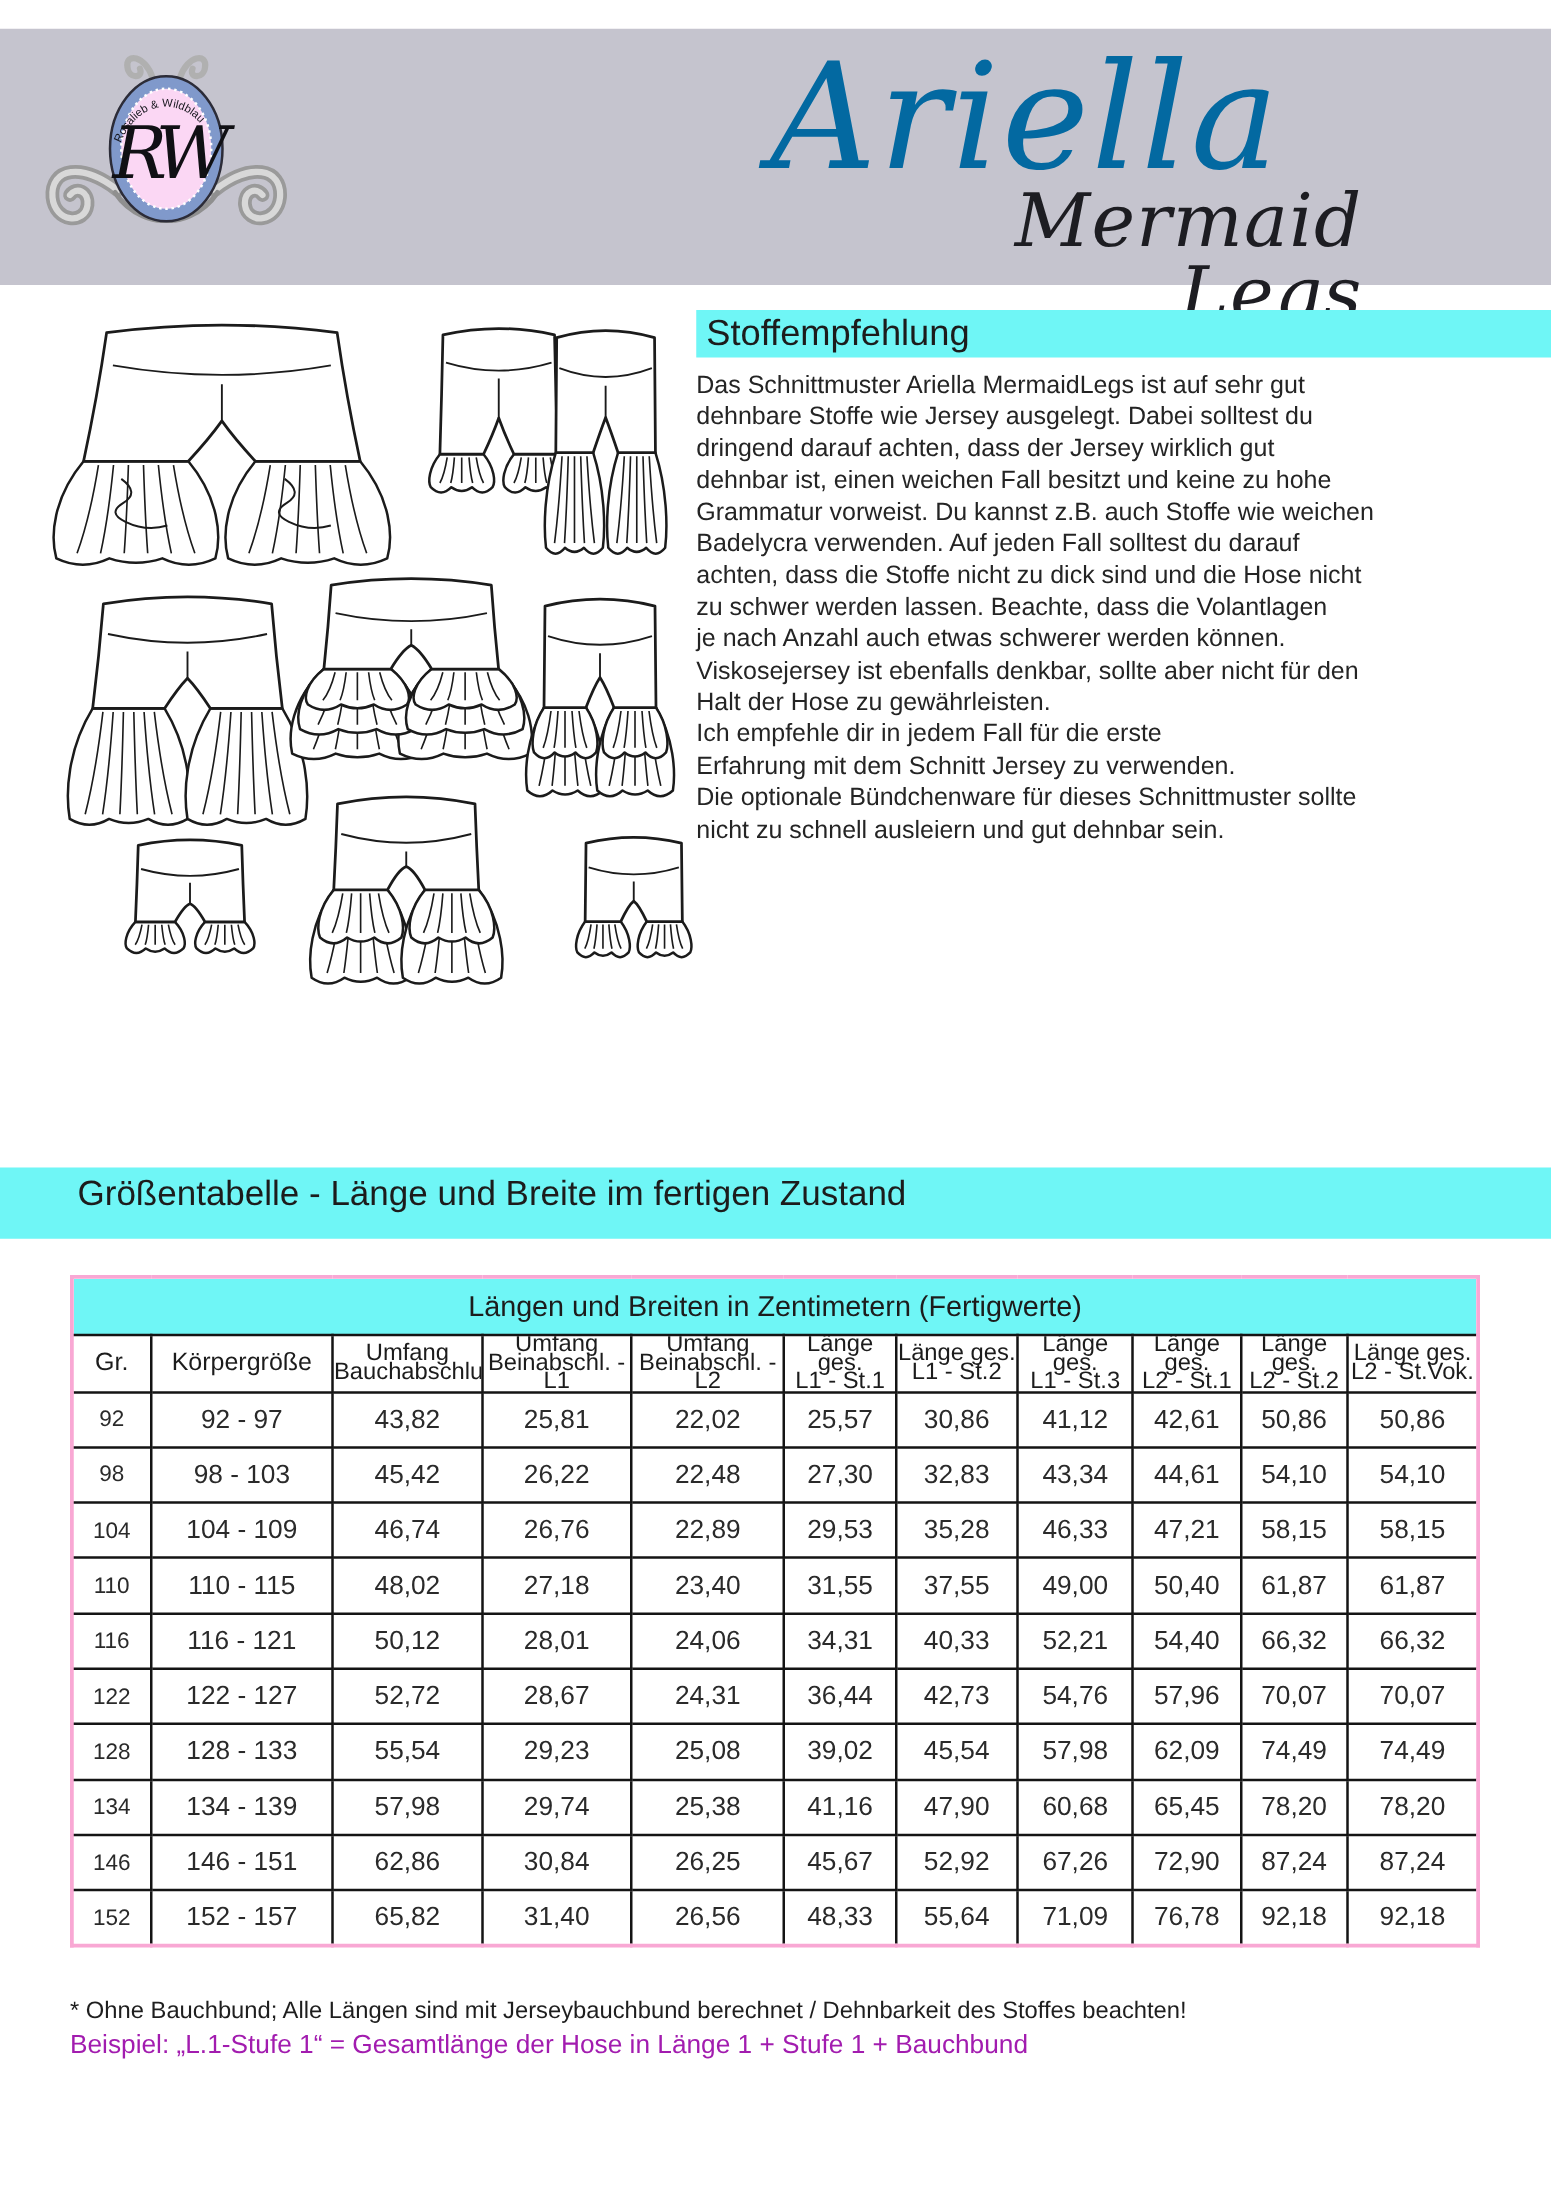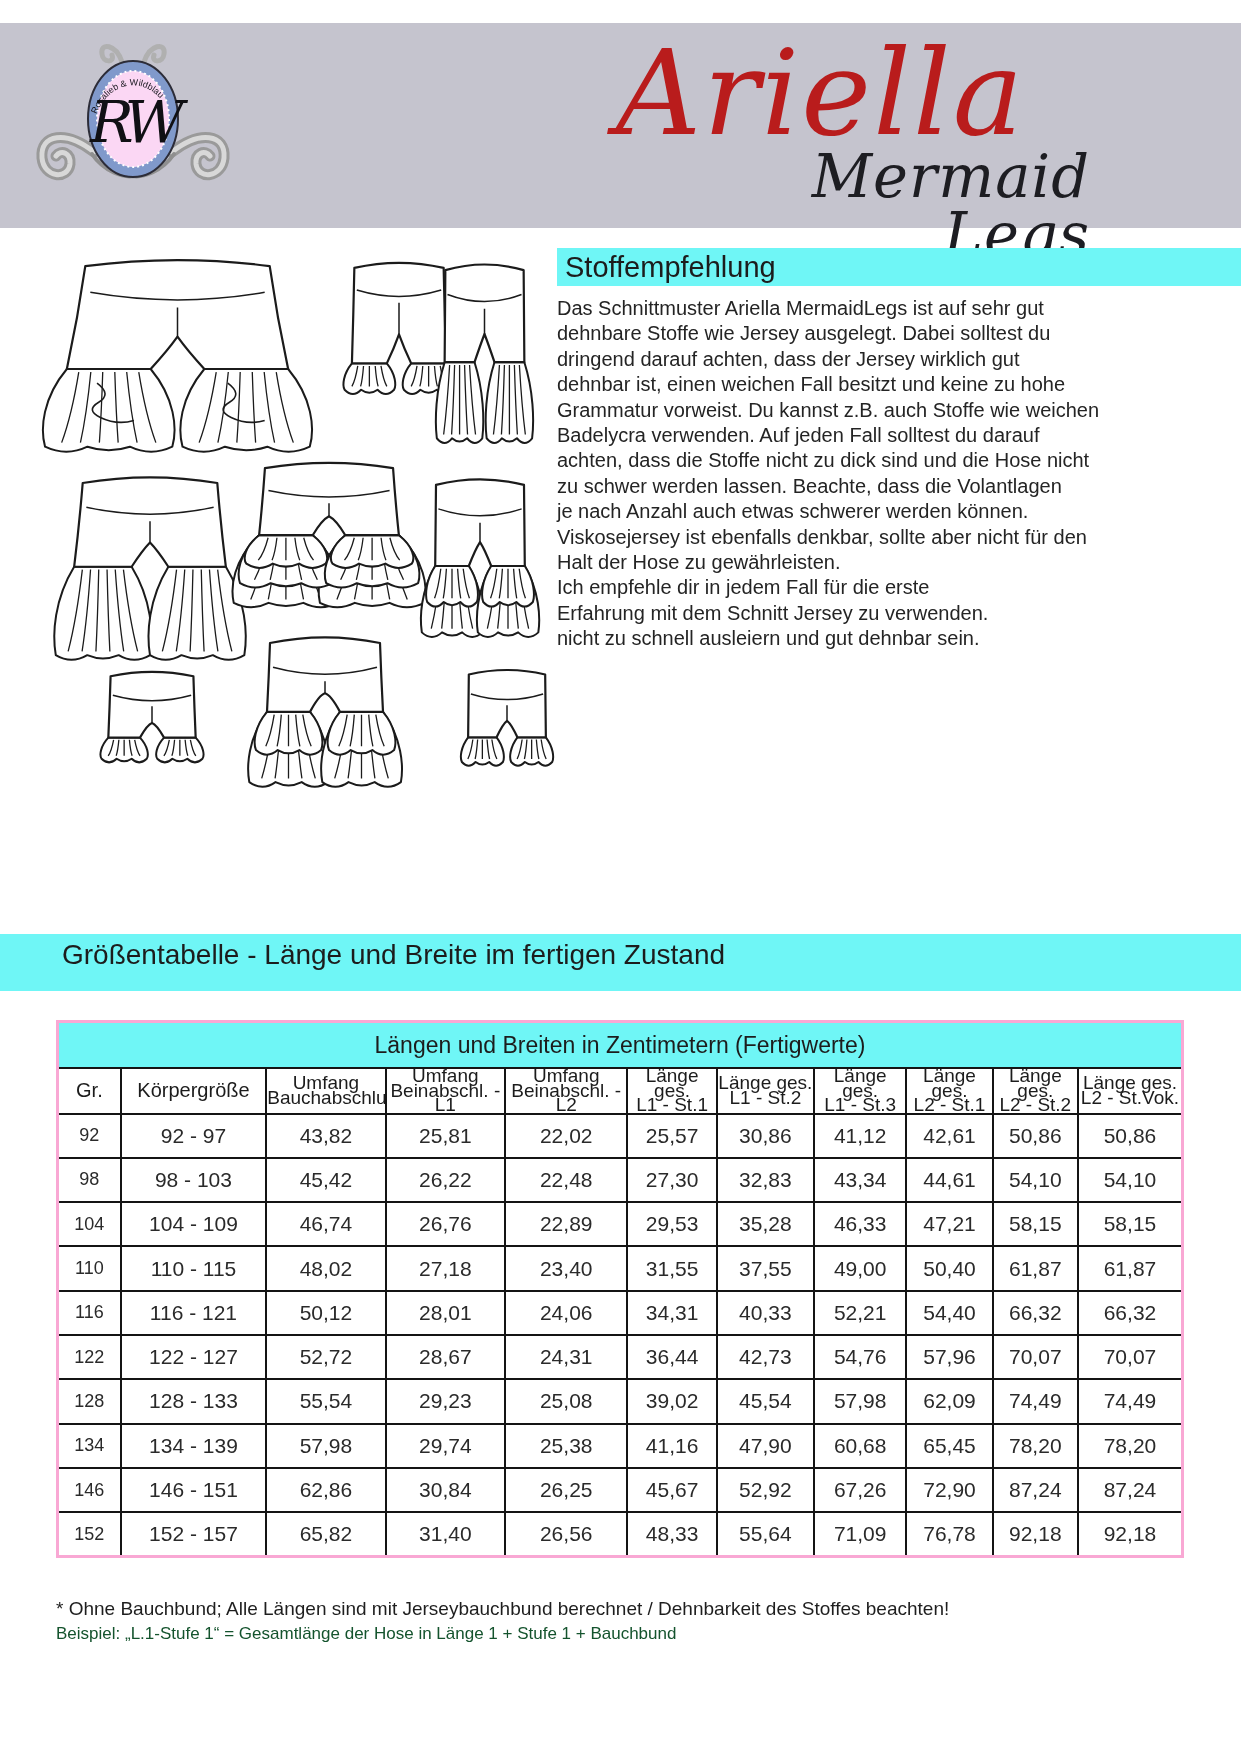--- a/index.html
+++ b/index.html
@@ -2,21 +2,21 @@
 <html style="--cyan: #6ff6f6; --gray: #c5c4ce; --ink: #1c1c1c;"><head>
 <meta charset="utf-8">
 <style>
   html,body{margin:0;padding:0;background:#ffffff;}
   .page{position:relative;width:1241px;height:1755px;background:#fff;overflow:hidden;
         font-family:"Liberation Sans",sans-serif;color:var(--ink,#1c1c1c);}
   
   .band{position:absolute;left:0;top:23px;width:1241px;height:205px;background:var(--gray,#c5c4ce);}
   .brand-title{position:absolute;left:548px;top:18px;width:545px;height:150px;
       font-family:"DejaVu Serif",serif;font-style:italic;font-size:118px;line-height:150px;
-      text-align:center;letter-spacing:2px;color:#b91c1c;}
+      text-align:center;letter-spacing:2px;color:#0369a1;}
   .brand-sub{position:absolute;left:700px;top:148px;width:390px;height:60px;
       font-family:"DejaVu Serif",serif;font-style:italic;font-size:59px;line-height:58px;
       text-align:right;letter-spacing:1px;color:#1d1d22;}
   
   .fabric-head{position:absolute;left:557px;top:248px;width:684px;height:38px;
       background:var(--cyan,#6ff6f6);font-size:29px;line-height:38px;padding-left:8px;box-sizing:border-box;}
   .fabric-text{position:absolute;left:557px;top:296px;width:640px;font-size:20px;line-height:25.4px;color:#242424;}
   .fabric-text div{white-space:nowrap;}
   
   .size-head{position:absolute;left:0;top:934px;width:1241px;height:57px;background:var(--cyan,#6ff6f6);
@@ -27,21 +27,21 @@
   .size-table td,.size-table th{border:2px solid #141414;text-align:center;vertical-align:middle;
       padding:0;font-weight:normal;overflow:hidden;}
   .size-table .ttl{background:var(--cyan,#6ff6f6);height:44px;font-size:23px;}
   .size-table thead th{height:38px;}
   .hdr-big{font-size:20px;}
   .hdr-small{font-size:19px;line-height:14.5px;}
   .size-table tbody td{height:42.3px;font-size:21px;color:#2a2a2a;}
   .size-table tbody td.c0{font-size:18px;}
   
   .footnote1{position:absolute;left:56px;top:1598px;font-size:19px;color:#1e1e1e;}
-  .footnote2{position:absolute;left:56px;top:1624px;font-size:17px;color:#14532d;}
+  .footnote2{position:absolute;left:56px;top:1624px;font-size:21px;color:#a21caf;}
   
   .pants{position:absolute;}
   .pants svg{display:block;}
 </style>
 </head>
 <body>
 
 <div class="page">
 
   <div class="band"></div>
@@ -191,20 +191,21 @@
       <div>dehnbar ist, einen weichen Fall besitzt und keine zu hohe</div>
       <div>Grammatur vorweist. Du kannst z.B. auch Stoffe wie weichen</div>
       <div>Badelycra verwenden. Auf jeden Fall solltest du darauf</div>
       <div>achten, dass die Stoffe nicht zu dick sind und die Hose nicht</div>
       <div>zu schwer werden lassen. Beachte, dass die Volantlagen</div>
       <div>je nach Anzahl auch etwas schwerer werden können.</div>
       <div>Viskosejersey ist ebenfalls denkbar, sollte aber nicht für den</div>
       <div>Halt der Hose zu gewährleisten.</div>
       <div>Ich empfehle dir in jedem Fall für die erste</div>
       <div>Erfahrung mit dem Schnitt Jersey zu verwenden.</div>
+      <div>Die optionale Bündchenware für dieses Schnittmuster sollte</div>
       <div>nicht zu schnell ausleiern und gut dehnbar sein.</div>
     </div>
 
   <div class="size-head">Größentabelle - Länge und Breite im fertigen Zustand</div>
 
   <table class="size-table" id="size-table">
       <colgroup>
         <col style="width: 63px;">
         <col style="width: 145px;">
         <col style="width: 119px;">

